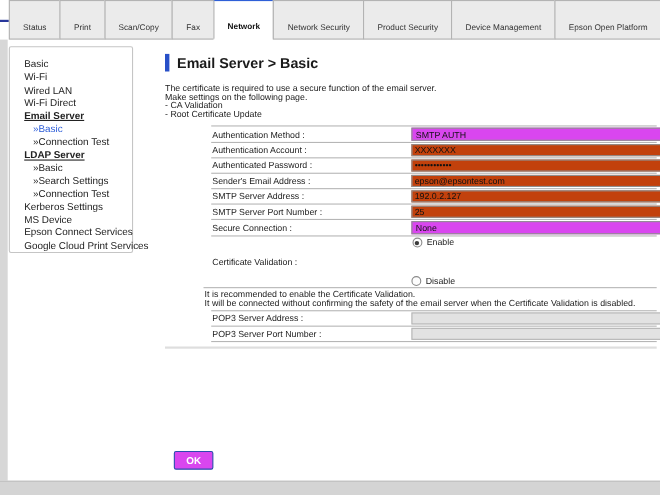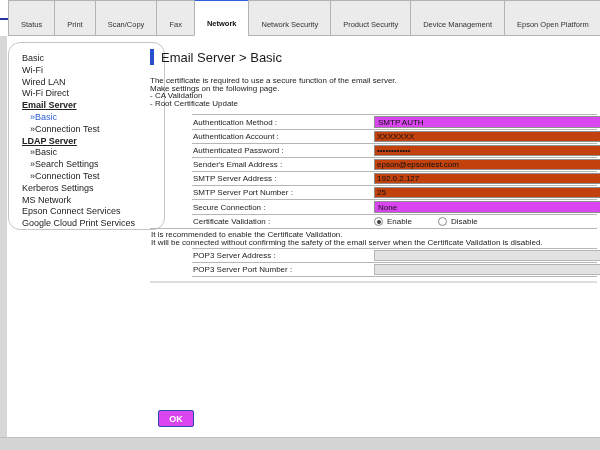--- a/index.html
+++ b/index.html
@@ -21,56 +21,56 @@
     white-space:nowrap; cursor:pointer; }
   .tab.active { height:16px; line-height:12px; background:#ffffff; font-weight:bold;
     border-top:3px solid #2e5fd7; border-bottom:1px solid #ffffff; color:#111; }
 
   
   .left-gutter { position:absolute; left:0; top:36px; width:7px; height:401px; background:#d7d7d7; }
   .footer { position:absolute; left:0; top:437px; width:600px; height:13px;
     background:#d4d4d4; border-top:1px solid #bfbfbf; }
 
   
-  .sidebar { position:absolute; left:8px; top:42px; width:157px; height:188px;
-    background:#fff; border:1px solid #c5c5c5; border-radius:12px; padding:10px 0 0 0; }
+  .sidebar { position:absolute; left:8px; top:42px; width:113px; height:188px;
+    background:#fff; border:1px solid #c5c5c5; border-radius:2px; padding:10px 0 0 0; }
   .side-item { font-size:9px; line-height:11.8px; padding-left:13px; color:#222;
     white-space:nowrap; cursor:pointer; }
   .side-item.section { font-weight:bold; text-decoration:underline; }
   .side-item.sub { padding-left:21px; }
   .side-item.selected { color:#2a5bd7; }
 
   
   .main { position:absolute; left:150px; top:48px; width:447px; }
   .title-row { display:flex; align-items:center; height:18px; }
   .title-bar { width:4px; height:16px; background:#2850c8; margin-right:7px; }
-  .page-title { font-size:13px; font-weight:normal; color:#1a1a1a; }
+  .page-title { font-size:13px; font-weight:bold; color:#1a1a1a; }
   .desc { margin-top:11px; font-size:8px; line-height:7.6px; color:#222; }
 
   .form { margin-top:7px; }
   .frow { display:flex; align-items:center; min-height:13.5px; border-top:1px solid #b6b6b6;
     padding:1px 0;margin-left:42px; }
   .frow.last { border-bottom:1px solid #b6b6b6; }
   .flabel { width:182px; font-size:8px; color:#222; flex:none; padding-left:1px; }
   .ffield { width:265px; flex:none; display:flex; align-items:center; }
   .tinput { width:265px; height:11px; border:1px solid #8f8f8f; background:#c2410c;
     font-family:"Liberation Sans", sans-serif; font-size:8px; padding:0 2px; color:#111; }
   .tinput:disabled { background:#e2e2e2; border-color:#b5b5b5; }
   .fselect { width:265px; height:12px; border:1px solid #8f8f8f; background:#d946ef;
     display:flex; align-items:center; justify-content:space-between; cursor:pointer; }
   .fselect .val { font-size:8px; padding-left:3px; color:#111; }
   .arrow-box { width:12px; height:10px; background:#e6e6e6; border:1px solid #9a9a9a;
     display:flex; align-items:center; justify-content:center; font-size:6px; color:#333; }
-  .radio-group { display:flex; align-items:center; font-size:8px; gap:26px; }
+  .radio-group { display:flex; align-items:center; font-size:8px; gap:26px;flex-direction:column; }
   .radio { display:flex; align-items:center; gap:4px; cursor:pointer; }
   .rcircle { width:9px; height:9px; border-radius:50%; border:1px solid #8a8a8a;
     background:#fdfdfd; display:flex; align-items:center; justify-content:center; }
   .rdot { width:4px; height:4px; border-radius:50%; background:#3c3c3c; }
   .note { border-top:1px solid #b6b6b6; font-size:8px; line-height:7.8px;
-    padding:2px 0 2px 1px; color:#222; }
+    padding:2px 0 2px 1px; color:#222;margin-left:35px; }
   .end-divider { margin-top:4px; height:2px; background:#dedede; }
 
   .ok-btn { position:absolute; left:158px; top:410px; width:36px; height:17px;
     background:#d946ef; border:1px solid #2c4cae; border-radius:2px; color:#fff;
     font-family:"Liberation Sans", sans-serif; font-size:9px; font-weight:bold; cursor:pointer; }
 </style>
 </head>
 <body>
 
 <div class="header">
@@ -99,21 +99,21 @@
   <div class="side-item">Wired LAN</div>
   <div class="side-item">Wi-Fi Direct</div>
   <div class="side-item section">Email Server</div>
   <div class="side-item sub selected">»Basic</div>
   <div class="side-item sub">»Connection Test</div>
   <div class="side-item section">LDAP Server</div>
   <div class="side-item sub">»Basic</div>
   <div class="side-item sub">»Search Settings</div>
   <div class="side-item sub">»Connection Test</div>
   <div class="side-item">Kerberos Settings</div>
-  <div class="side-item">MS Network</div>
+  <div class="side-item">MS Device</div>
   <div class="side-item">Epson Connect Services</div>
   <div class="side-item">Google Cloud Print Services</div>
 </div>
 
 <div class="main">
   <div class="title-row">
     <div class="title-bar"></div>
     <div class="page-title">Email Server &gt; Basic</div>
   </div>
 

